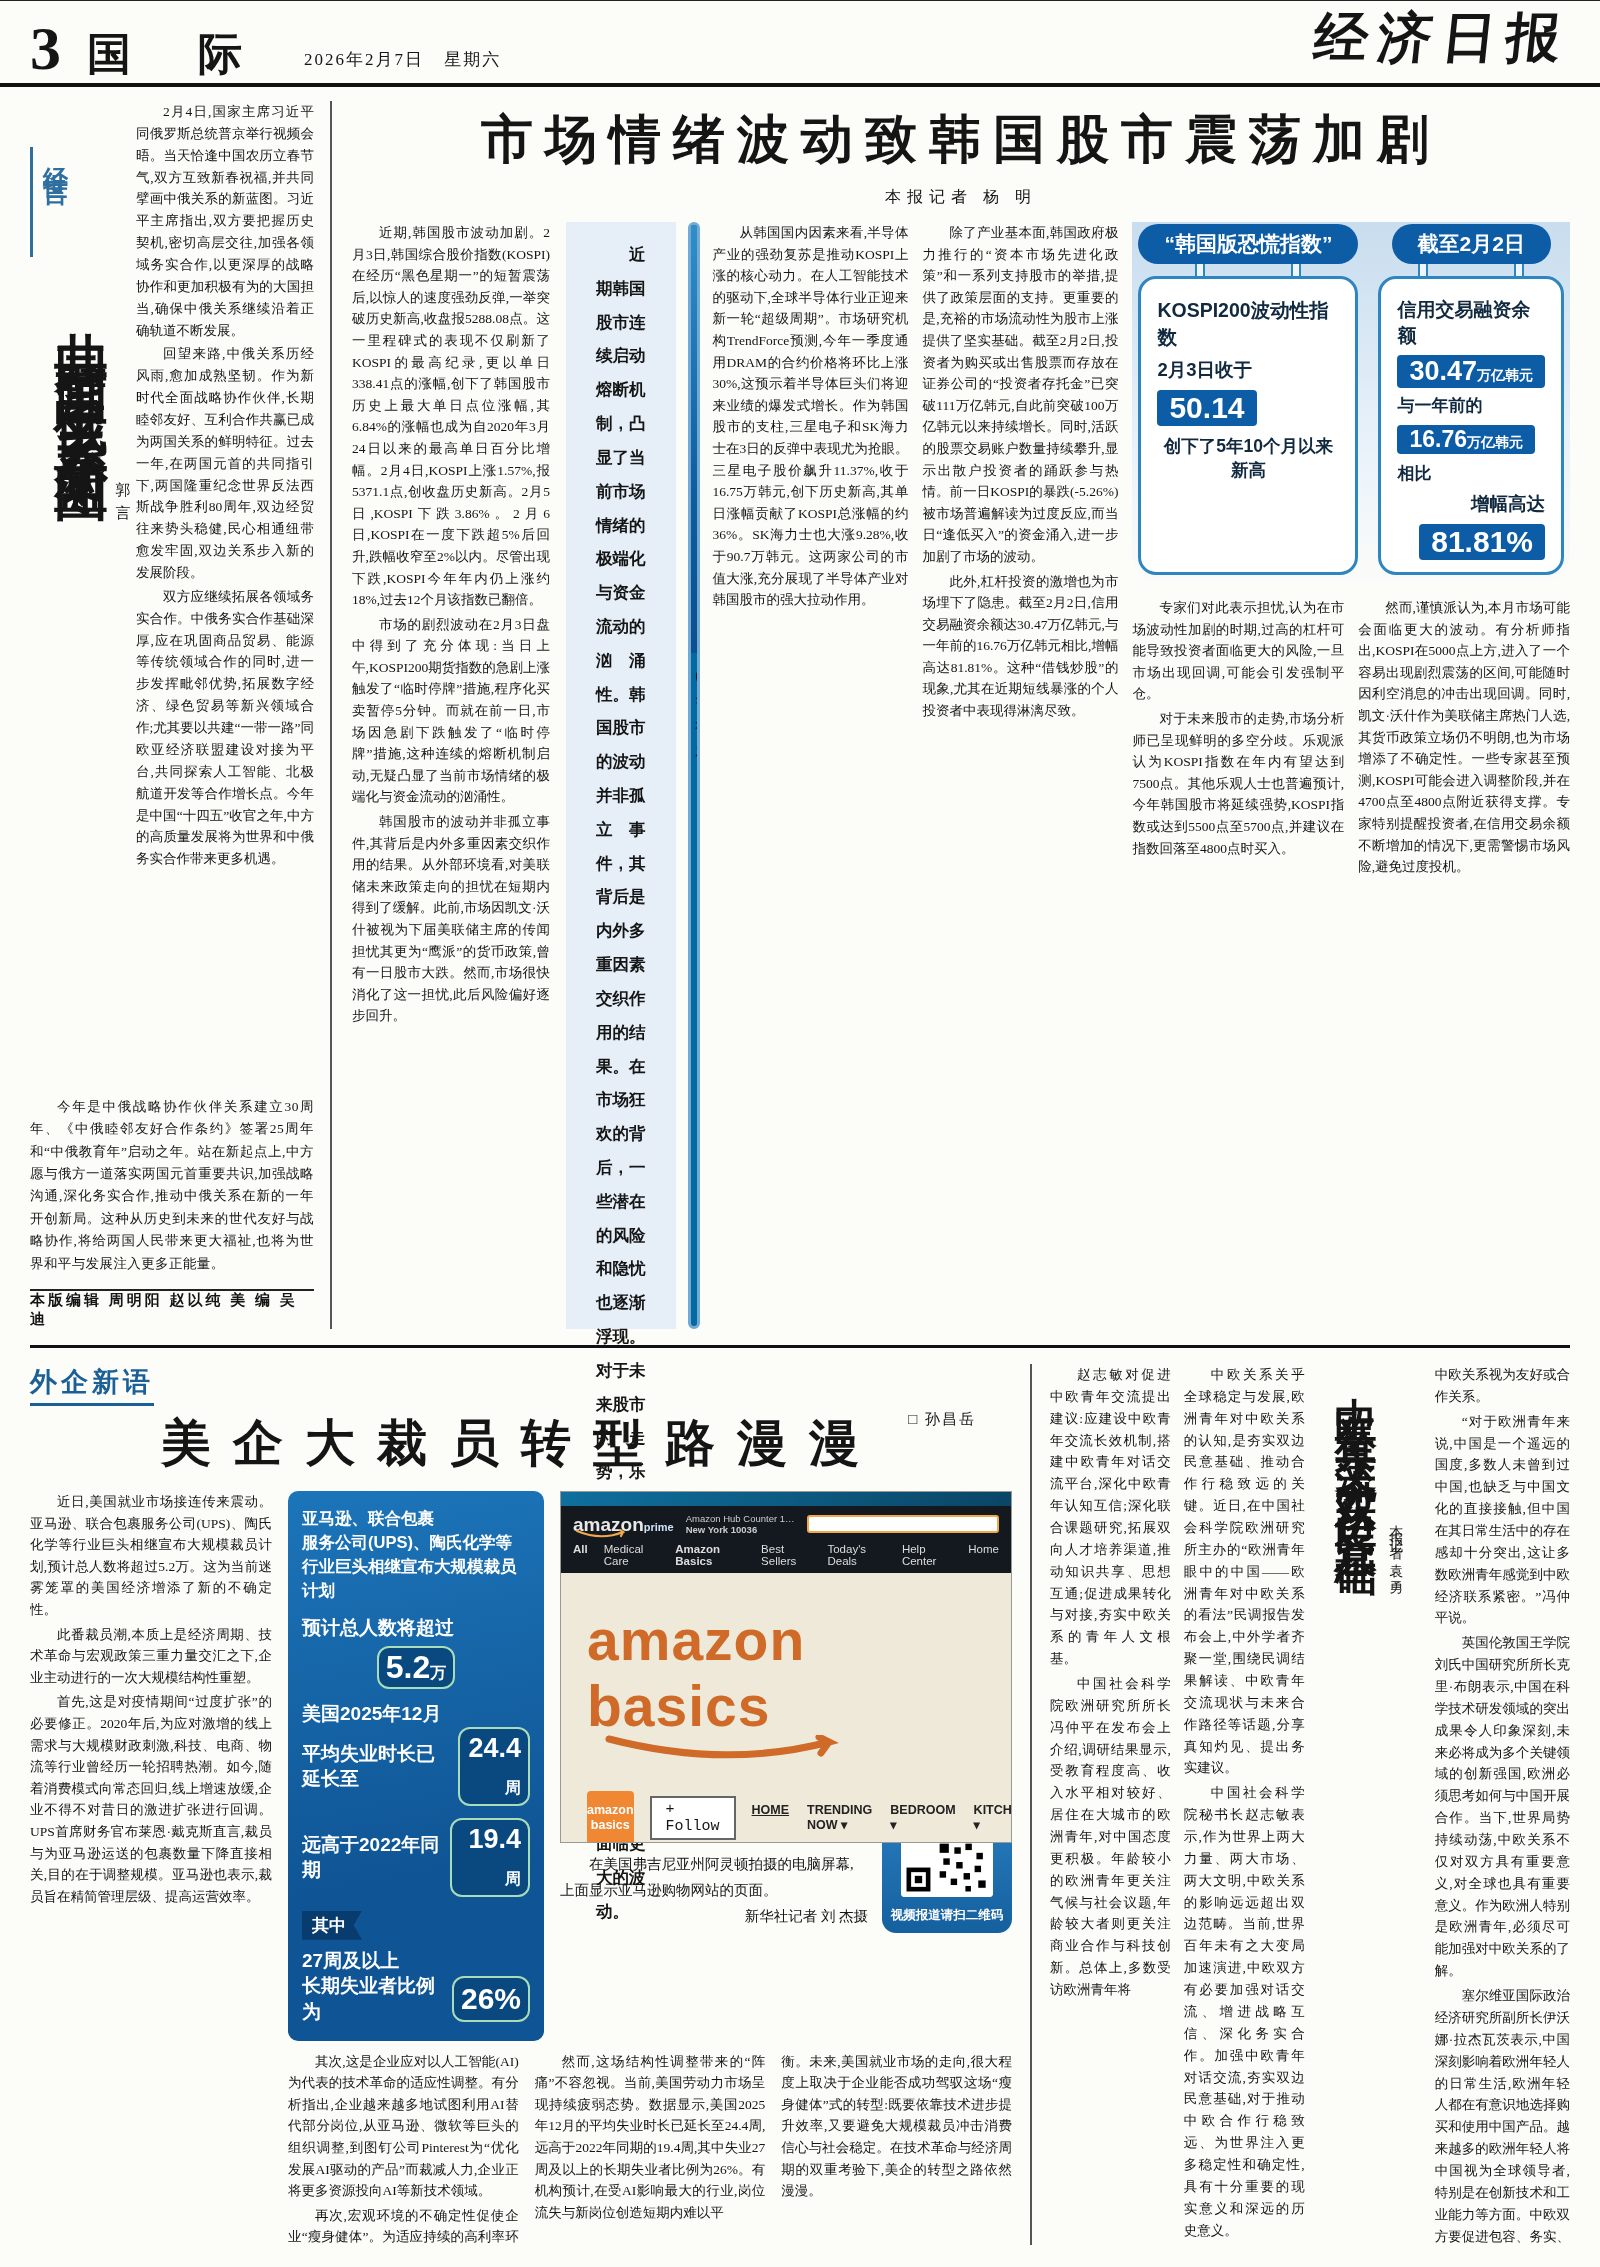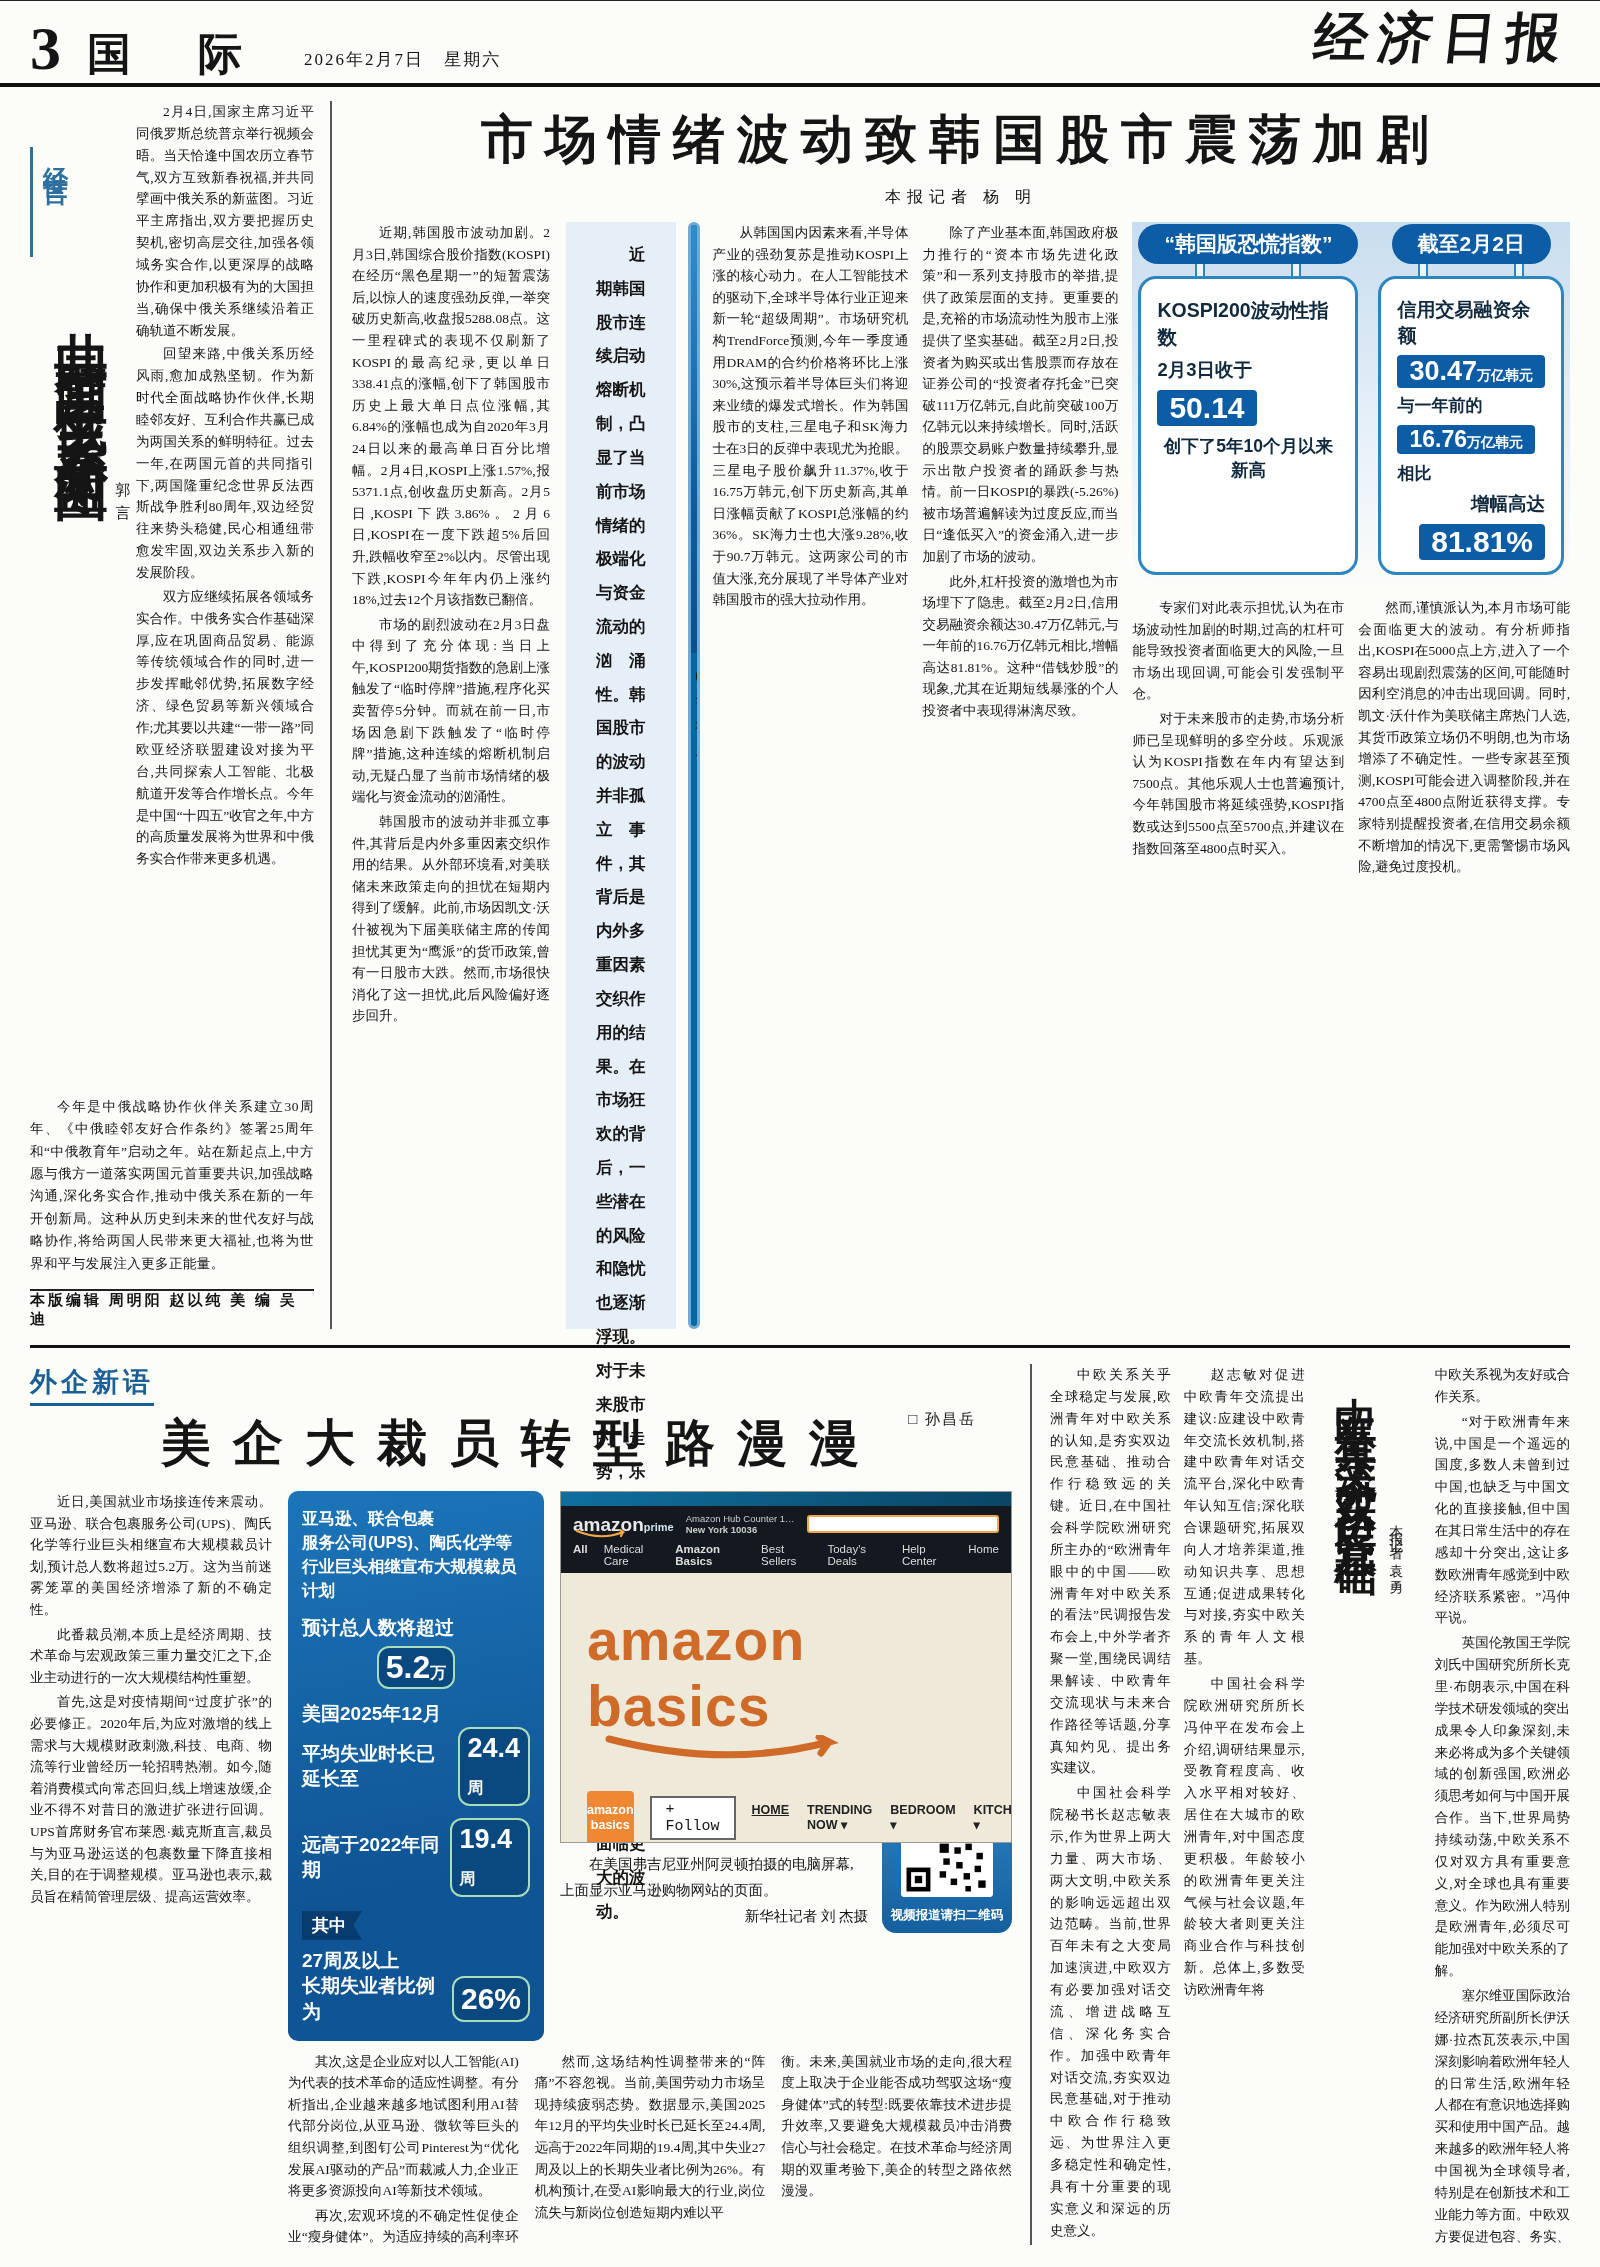--- a/index.html
+++ b/index.html
@@ -126,21 +126,21 @@
   .wq-body { display:flex; gap:16px; flex:1; min-height:0; }
   .wq-c1 { width:242px; }
   .wq-mid { flex:1; display:flex; flex-direction:column; gap:10px; min-width:0; min-height:0; }
   .wq-midtop { display:flex; gap:16px; align-items:stretch; }
   .lg { width:256px; background:linear-gradient(170deg,#1c75b9 0%,#0f5494 70%); color:#fff; border-radius:10px;
         font-family:"Liberation Sans","DejaVu Sans",sans-serif; padding:16px 14px; }
   .lg-intro { font-size:16.5px; font-weight:700; line-height:1.45; }
   .lg-lab { font-size:19px; font-weight:800; margin-top:12px; line-height:1.35; }
   .lg-pillrow { margin-top:6px; text-align:center; }
   .lg-pill { display:inline-block; background:#09497f; border:2px solid #a9ddb9; border-radius:12px;
-             padding:1px 7px; font-size:32px; font-weight:800; }
+             padding:1px 7px; font-size:32px; font-weight:800;text-align:right; }
   .lg-pill .u { font-size:16px; }
   .lg-among { display:inline-block; background:#083b6e; color:#fff; font-weight:800; font-size:17px;
               padding:3px 16px 3px 10px; margin-top:14px;
               clip-path:polygon(0 0,100% 0,86% 50%,100% 100%,0 100%); }
   .amz-wrap { flex:1; display:flex; flex-direction:column; min-width:0; }
   .amz-photo { position:relative; height:352px; background:#efe9da; border:1px solid #9a9a94; overflow:hidden; }
   .amz-edge { height:14px; background:linear-gradient(90deg,#0f6f9e,#0a4666); }
   .amz-nav { background:#14191f; color:#e8e8e8; padding:7px 12px 6px; font-family:"Liberation Sans",sans-serif; }
   .amz-nav-r1 { display:flex; align-items:center; gap:12px; }
   .amz-logo { font-size:19px; font-weight:800; line-height:1; position:relative; }
@@ -523,26 +523,26 @@
             <div class="news-col wq-c4">
               <p style="text-indent:0">衡。未来,美国就业市场的走向,很大程度上取决于企业能否成功驾驭这场“瘦身健体”式的转型:既要依靠技术进步提升效率,又要避免大规模裁员冲击消费信心与社会稳定。在技术革命与经济周期的双重考验下,美企的转型之路依然漫漫。</p>
             </div>
           </div>
         </div>
       </div>
     </div>
 
     <div id="ce">
       <div class="ce-col">
+        <p>赵志敏对促进中欧青年交流提出建议:应建设中欧青年交流长效机制,搭建中欧青年对话交流平台,深化中欧青年认知互信;深化联合课题研究,拓展双向人才培养渠道,推动知识共享、思想互通;促进成果转化与对接,夯实中欧关系的青年人文根基。</p>
+        <p>中国社会科学院欧洲研究所所长冯仲平在发布会上介绍,调研结果显示,受教育程度高、收入水平相对较好、居住在大城市的欧洲青年,对中国态度更积极。年龄较小的欧洲青年更关注气候与社会议题,年龄较大者则更关注商业合作与科技创新。总体上,多数受访欧洲青年将</p>
+      </div>
+      <div class="ce-col">
         <p>中欧关系关乎全球稳定与发展,欧洲青年对中欧关系的认知,是夯实双边民意基础、推动合作行稳致远的关键。近日,在中国社会科学院欧洲研究所主办的“欧洲青年眼中的中国——欧洲青年对中欧关系的看法”民调报告发布会上,中外学者齐聚一堂,围绕民调结果解读、中欧青年交流现状与未来合作路径等话题,分享真知灼见、提出务实建议。</p>
         <p>中国社会科学院秘书长赵志敏表示,作为世界上两大力量、两大市场、两大文明,中欧关系的影响远远超出双边范畴。当前,世界百年未有之大变局加速演进,中欧双方有必要加强对话交流、增进战略互信、深化务实合作。加强中欧青年对话交流,夯实双边民意基础,对于推动中欧合作行稳致远、为世界注入更多稳定性和确定性,具有十分重要的现实意义和深远的历史意义。</p>
-      </div>
-      <div class="ce-col">
-        <p>赵志敏对促进中欧青年交流提出建议:应建设中欧青年交流长效机制,搭建中欧青年对话交流平台,深化中欧青年认知互信;深化联合课题研究,拓展双向人才培养渠道,推动知识共享、思想互通;促进成果转化与对接,夯实中欧关系的青年人文根基。</p>
-        <p>中国社会科学院欧洲研究所所长冯仲平在发布会上介绍,调研结果显示,受教育程度高、收入水平相对较好、居住在大城市的欧洲青年,对中国态度更积极。年龄较小的欧洲青年更关注气候与社会议题,年龄较大者则更关注商业合作与科技创新。总体上,多数受访欧洲青年将</p>
       </div>
       <div class="ce-head">
         <h2 class="ce-title">中欧青年交流夯实双边民意基础</h2>
         <div class="ce-byline">本报记者 袁 勇</div>
       </div>
       <div class="ce-col ce-c3">
         <p style="text-indent:0">中欧关系视为友好或合作关系。</p>
         <p>“对于欧洲青年来说,中国是一个遥远的国度,多数人未曾到过中国,也缺乏与中国文化的直接接触,但中国在其日常生活中的存在感却十分突出,这让多数欧洲青年感觉到中欧经济联系紧密。”冯仲平说。</p>
         <p>英国伦敦国王学院刘氏中国研究所所长克里·布朗表示,中国在科学技术研发领域的突出成果令人印象深刻,未来必将成为多个关键领域的创新强国,欧洲必须思考如何与中国开展合作。当下,世界局势持续动荡,中欧关系不仅对双方具有重要意义,对全球也具有重要意义。作为欧洲人特别是欧洲青年,必须尽可能加强对中欧关系的了解。</p>
         <p>塞尔维亚国际政治经济研究所副所长伊沃娜·拉杰瓦茨表示,中国深刻影响着欧洲年轻人的日常生活,欧洲年轻人都在有意识地选择购买和使用中国产品。越来越多的欧洲年轻人将中国视为全球领导者,特别是在创新技术和工业能力等方面。中欧双方要促进包容、务实、互惠且坦诚的青年交流,培养更多致力于友好往来、推动合作的青年人才。</p>

